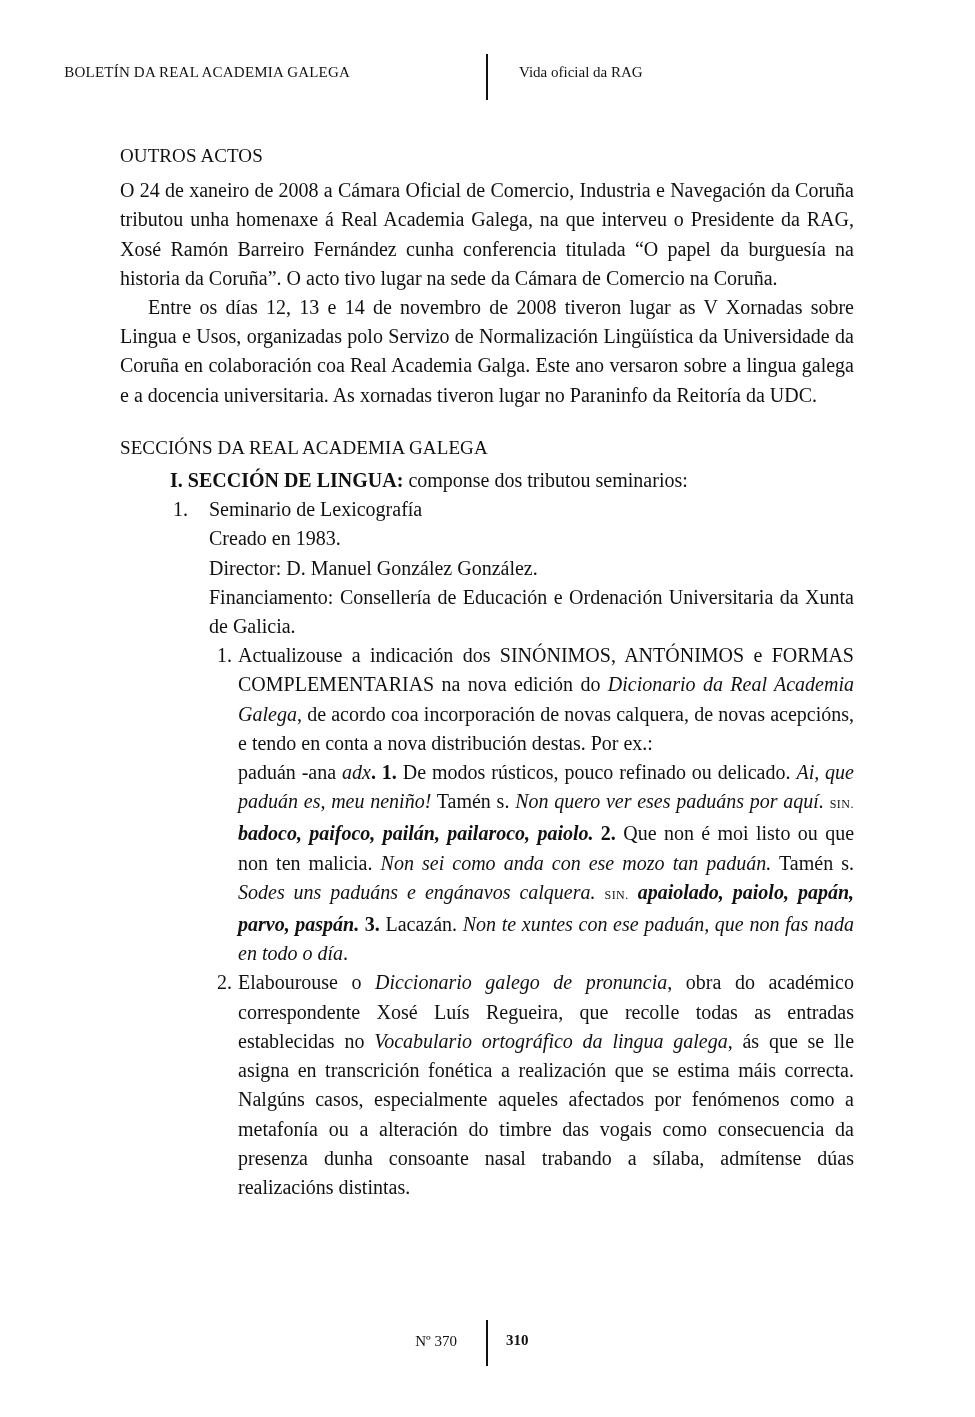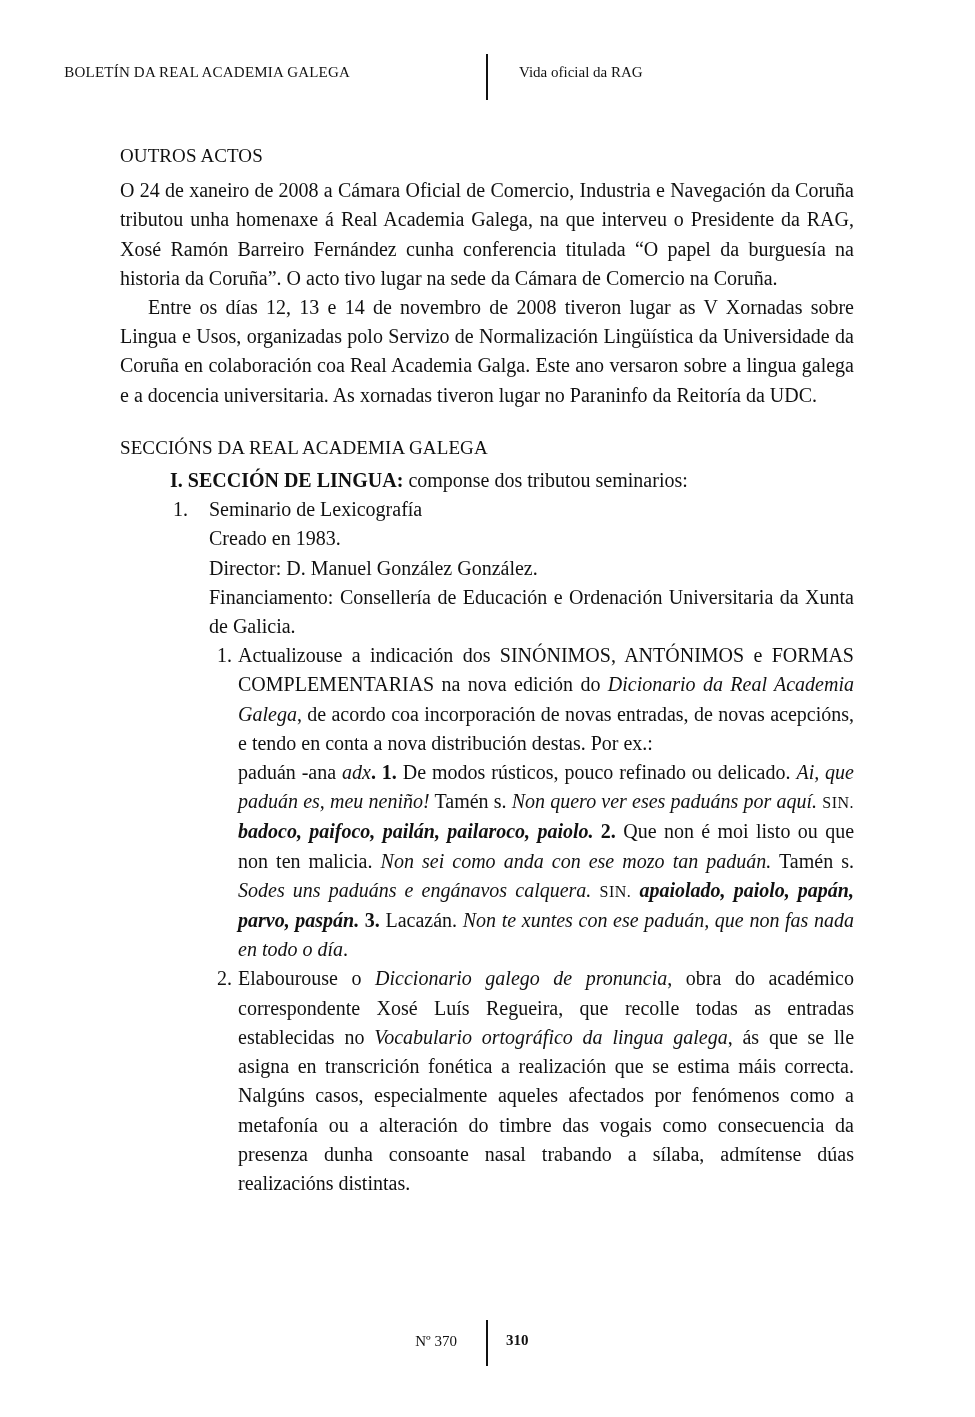--- a/index.html
+++ b/index.html
@@ -33,21 +33,21 @@
     .indent { text-indent: 28px; }
     .section-title.second { margin-top: 23px; margin-bottom: 4px; }
     .sec-head { padding-left: 50px; margin: 0; }
     .sec-head b { font-weight: bold; }
     .sem-item { position: relative; padding-left: 89px; margin: 0; }
     .sem-num { position: absolute; left: 53px; top: 0; }
     .sem-line { padding-left: 89px; margin: 0; text-align: justify; }
     .act-item { position: relative; padding-left: 118px; margin: 0; text-align: justify; }
     .act-num { position: absolute; left: 97px; top: 0; }
     .act-sub { padding-left: 118px; margin: 0; text-align: justify; }
-    .smallcaps { font-size: 16px; letter-spacing: 0.5px; }
+    .smallcaps { font-size: 12px; letter-spacing: 0.5px; }
     i { font-style: italic; }
     .bi { font-weight: bold; font-style: italic; }
     .footer {
       position: absolute; top: 1320px; left: 0; width: 962px; height: 46px;
     }
     .ft-left {
       position: absolute; right: 505px; top: 13px; font-size: 15px; white-space: nowrap;
     }
     .ft-rule {
       position: absolute; left: 486px; top: 0; width: 1.5px; height: 46px; background: #111;
@@ -75,21 +75,21 @@
 
   <p class="sem-item">
     <span class="sem-num">1.</span>
     <span>Seminario de Lexicografía</span>
   </p>
   <p class="sem-line">Creado en 1983.</p>
   <p class="sem-line">Director: D. Manuel González González.</p>
   <p class="sem-line">Financiamento: Consellería de Educación e Ordenación Universitaria da Xunta de Galicia.</p>
 
   <p class="act-item">
-    <span class="act-num">1.</span><span>Actualizouse a indicación dos SINÓNIMOS, ANTÓNIMOS e FORMAS COMPLEMENTARIAS na nova edición do </span><i>Dicionario da Real Academia Galega</i><span>, de acordo coa incorporación de novas entradas, de novas acepcións, e tendo en conta a nova distribución destas. Por ex.:</span>
+    <span class="act-num">1.</span><span>Actualizouse a indicación dos SINÓNIMOS, ANTÓNIMOS e FORMAS COMPLEMENTARIAS na nova edición do </span><i>Dicionario da Real Academia Galega</i><span>, de acordo coa incorporación de novas calquera, de novas acepcións, e tendo en conta a nova distribución destas. Por ex.:</span>
   </p>
   <p class="act-sub"><span>paduán -ana </span><i>adx</i><b>. 1. </b><span>De modos rústicos, pouco refinado ou delicado. </span><i>Ai, que paduán es, meu neniño!</i><span> Tamén s. </span><i>Non quero ver eses paduáns por aquí.</i> <span class="smallcaps">SIN.</span><span class="bi"> badoco, paifoco, pailán, pailaroco, paiolo.</span><b> 2. </b><span>Que non é moi listo ou que non ten malicia. </span><i>Non sei como anda con ese mozo tan paduán.</i><span> Tamén s. </span><i>Sodes uns paduáns e engánavos calquera.</i> <span class="smallcaps">SIN.</span><span class="bi"> apaiolado, paiolo, papán, parvo, paspán.</span><b> 3. </b><span>Lacazán. </span><i>Non te xuntes con ese paduán, que non fas nada en todo o día</i><span>.</span></p>
 
   <p class="act-item">
     <span class="act-num">2.</span><span>Elabourouse o </span><i>Diccionario galego de pronuncia</i><span>, obra do académico correspondente Xosé Luís Regueira, que recolle todas as entradas establecidas no </span><i>Vocabulario ortográfico da lingua galega</i><span>, ás que se lle asigna en transcrición fonética a realización que se estima máis correcta. Nalgúns casos, especialmente aqueles afectados por fenómenos como a metafonía ou a alteración do timbre das vogais como consecuencia da presenza dunha consoante nasal trabando a sílaba, admítense dúas realizacións distintas.</span>
   </p>
 </div>
 
 <div class="footer">
   <span class="ft-left">Nº 370</span>

